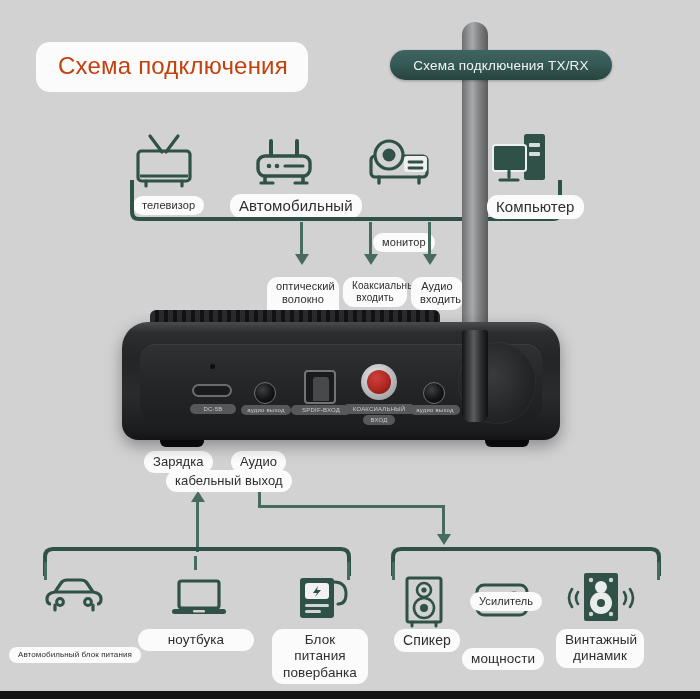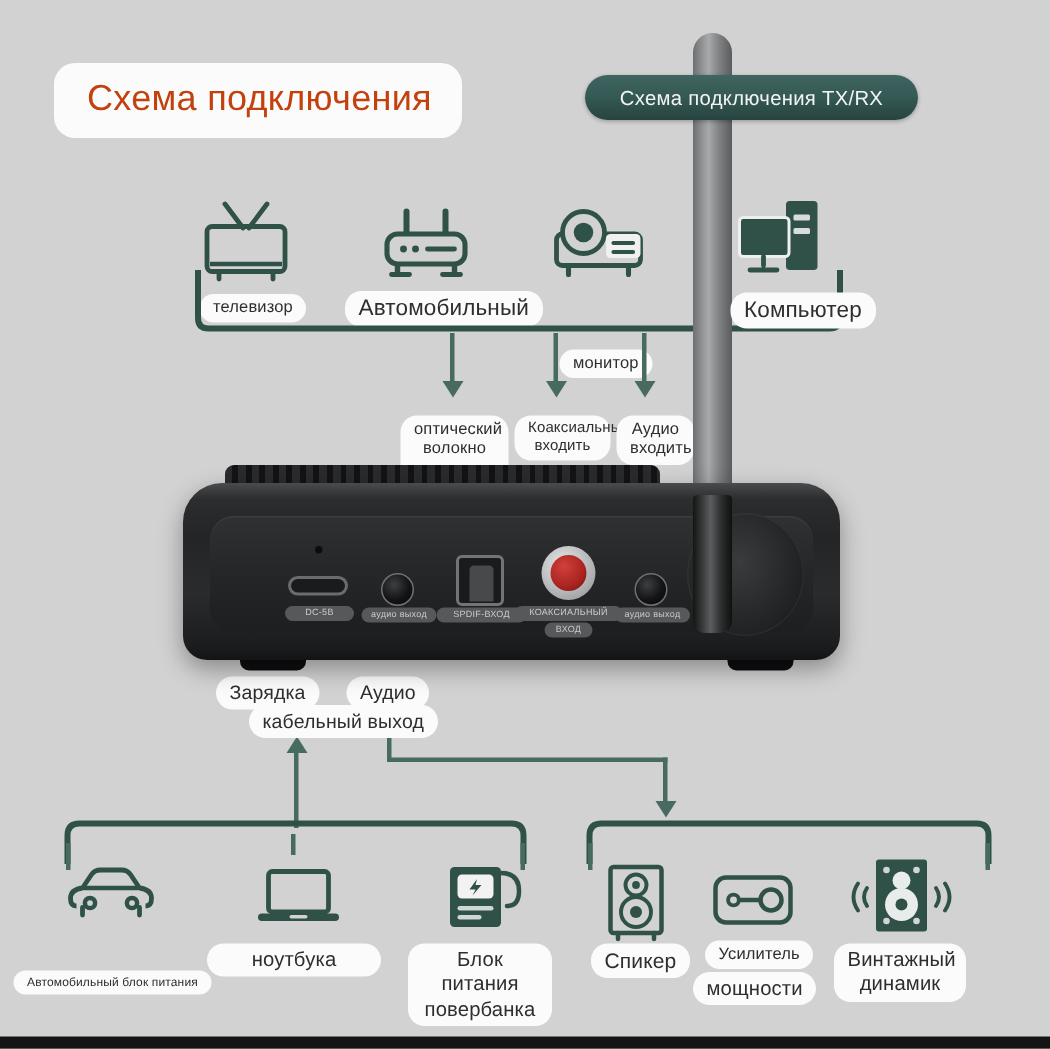--- a/index.html
+++ b/index.html
@@ -400,21 +400,21 @@
   <div class="pill" style="left:394px; top:629px; font-size:14px;">Спикер</div>
 
   <div class="icon-box" style="left:475px; top:583px;">
     <svg width="54" height="34" viewBox="0 0 54 34">
       <rect x="2" y="2" width="50" height="30" rx="7" stroke="#2f5147" stroke-width="3" fill="none"></rect>
       <circle cx="14" cy="17" r="3.6" stroke="#2f5147" stroke-width="2.6" fill="none"></circle>
       <line x1="19" y1="17" x2="32" y2="17" stroke="#2f5147" stroke-width="3" stroke-linecap="round"></line>
       <circle cx="39" cy="17" r="7" stroke="#2f5147" stroke-width="3" fill="none"></circle>
     </svg>
   </div>
-  <div class="pill" style="left:470px; top:627px; font-size:11px;">Усилитель</div>
+  <div class="pill" style="left:470px; top:592px; font-size:11px;">Усилитель</div>
   <div class="pill" style="left:462px; top:648px; font-size:13.5px;">мощности</div>
 
   <div class="icon-box" style="left:566px; top:570px;">
     <svg width="70" height="56" viewBox="0 0 70 56">
       <rect x="18" y="3" width="34" height="48" rx="2" fill="#2f5147"></rect>
       <circle cx="25" cy="10" r="2.2" fill="#cfd6d4"></circle>
       <circle cx="45" cy="10" r="2.2" fill="#cfd6d4"></circle>
       <circle cx="25" cy="44" r="2.2" fill="#cfd6d4"></circle>
       <circle cx="45" cy="44" r="2.2" fill="#cfd6d4"></circle>
       <circle cx="35" cy="17" r="6" fill="#e8ecea"></circle>

